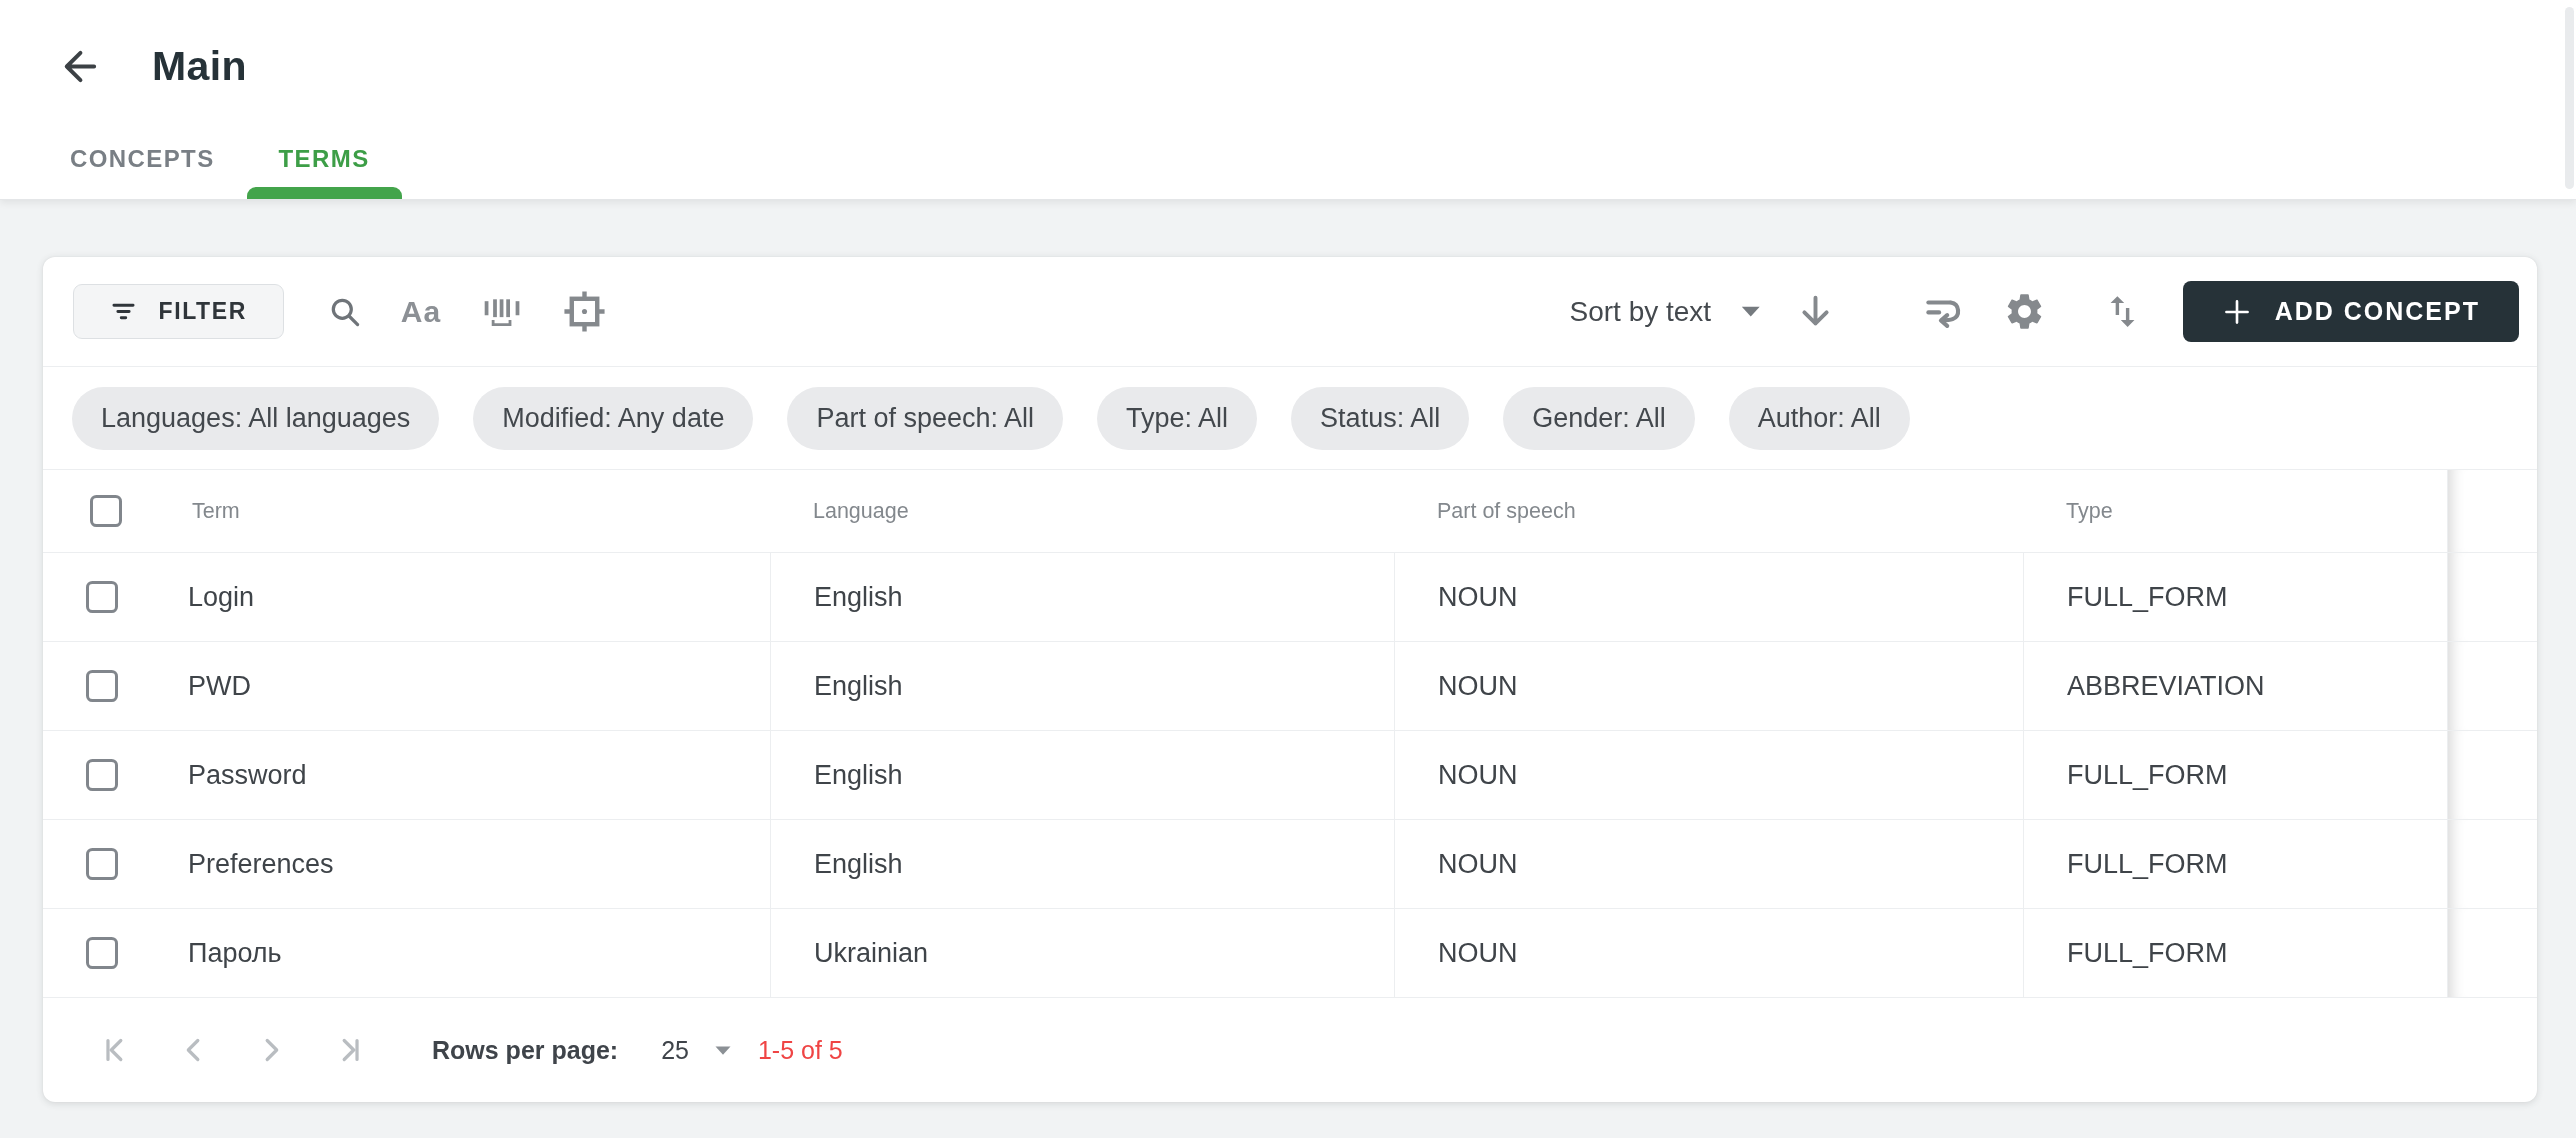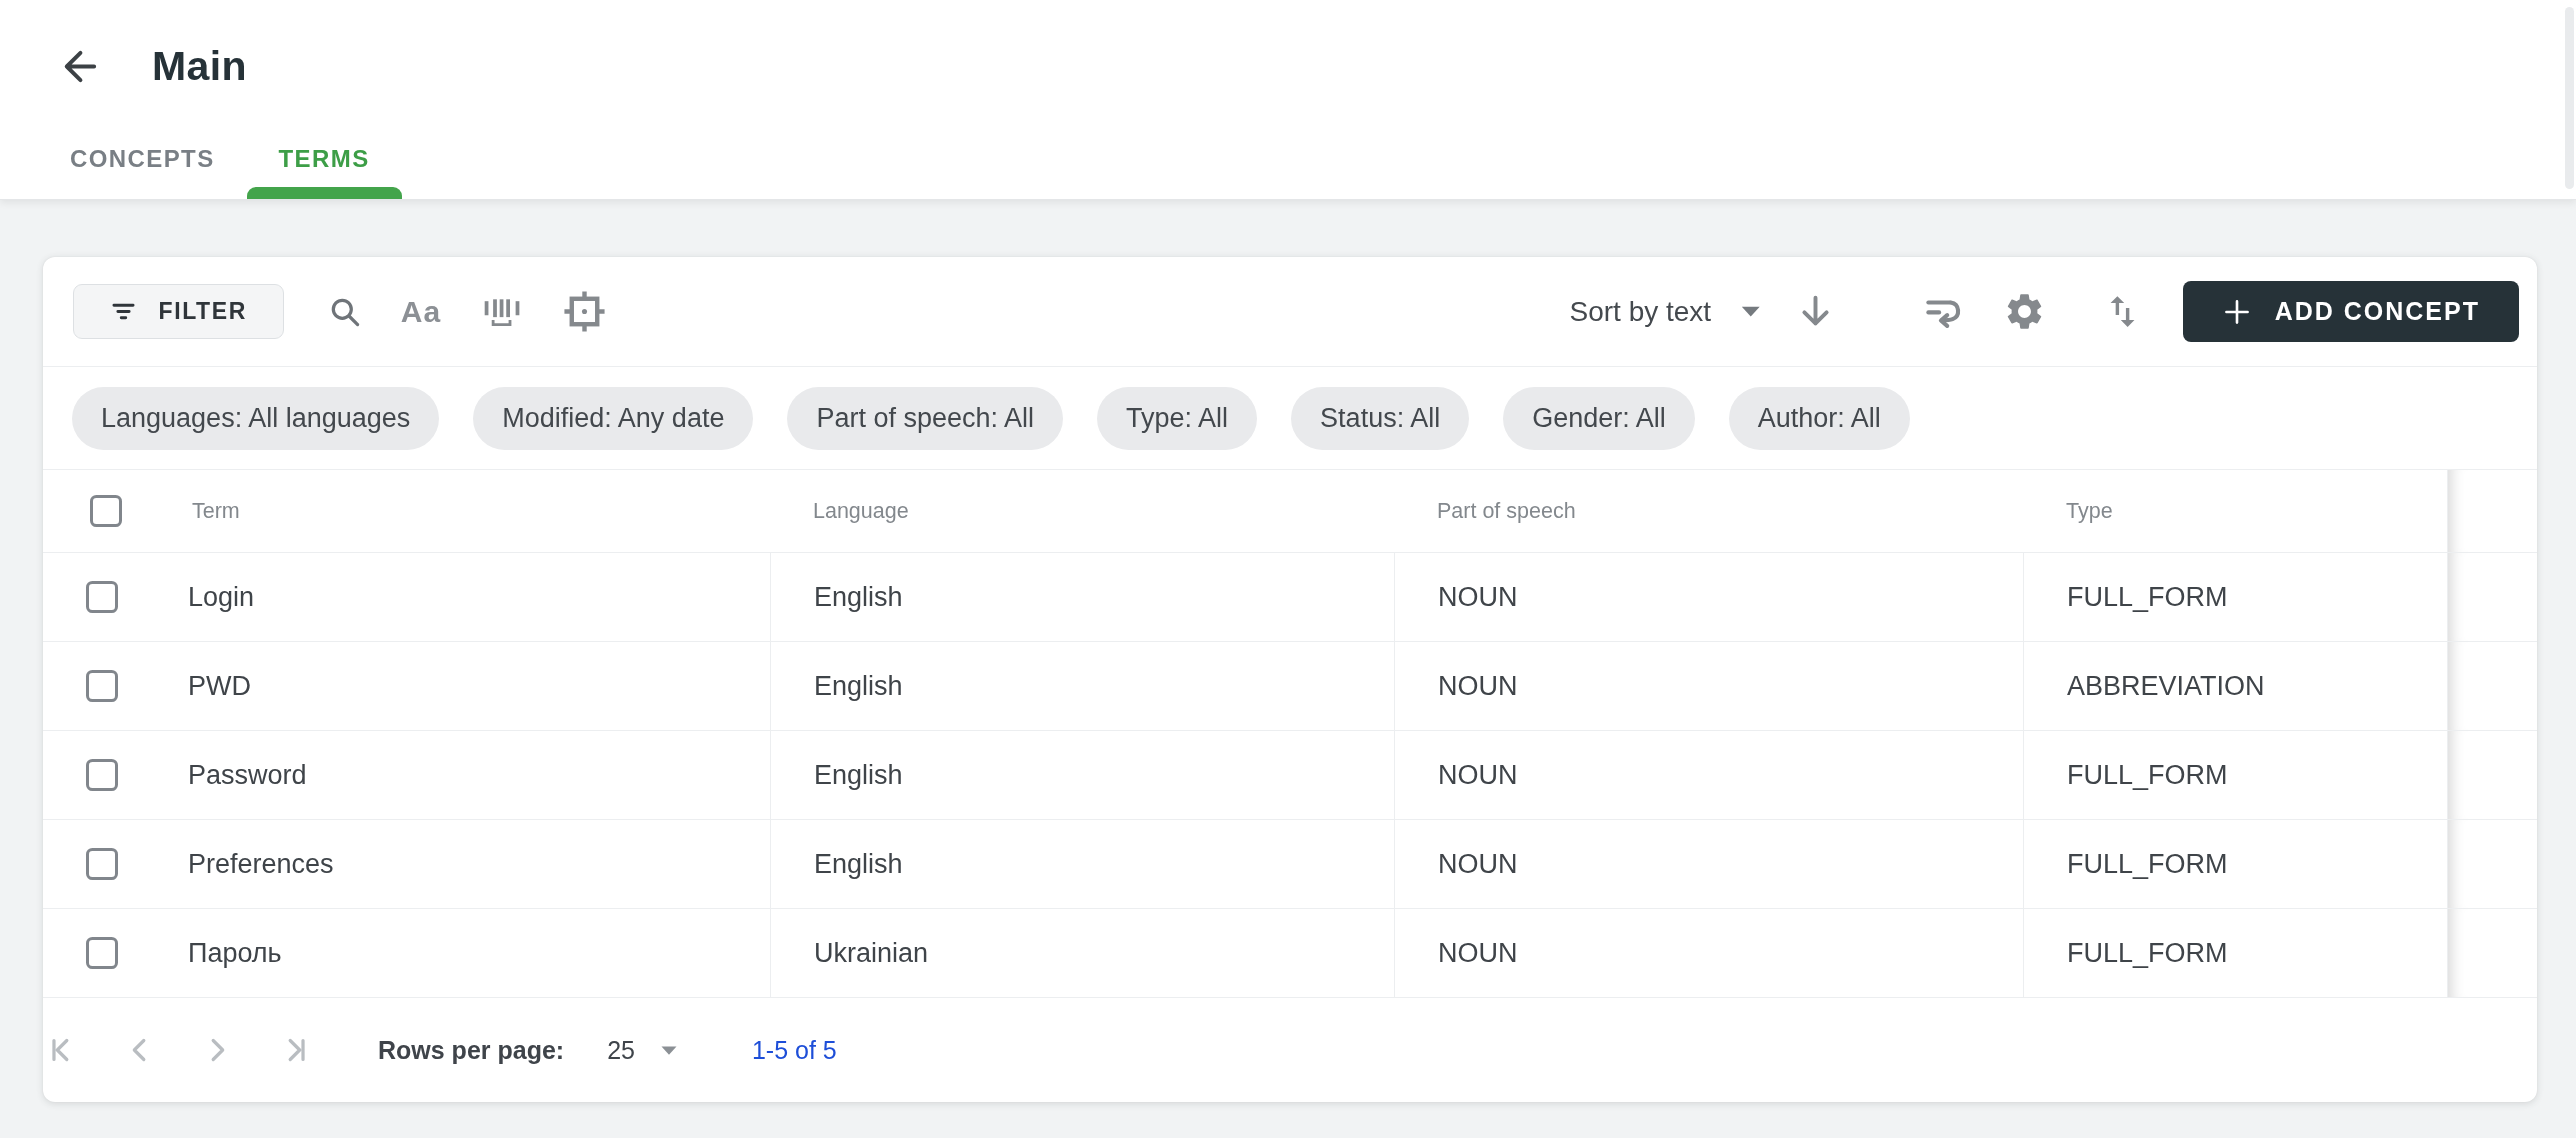--- a/index.html
+++ b/index.html
@@ -92,26 +92,26 @@
   .th-label { margin-left: 70px; }
   .checkbox { width: 32px; height: 32px; border: 3.6px solid #81868c; border-radius: 6.3px; flex: none; cursor: pointer; }
   .pin-cell { border-left: 1.8px solid #eceef0; box-shadow: inset 16px 0 14.3px -12.5px rgba(0,0,0,0.16); height: 100%; padding: 0; }
   .tbody { flex: none; border-bottom: 1.8px solid #eceef0; }
   .trow { height: 89px; border-top: 1.8px solid #eceef0; cursor: pointer; }
   .td { display: flex; align-items: center; font-size: 27px; color: #3f4449; padding-left: 43px; }
   .td-text { margin-left: 70px; }
   .td-border { border-left: 1.8px solid #eceef0; }
 
   
-  .tfoot { flex: 1; display: flex; align-items: center; }
+  .tfoot { flex: 1; display: flex; align-items: center; padding-left: 54px; }
   .pg-icon { width: 39px; height: 39px; display: flex; align-items: center; justify-content: center; color: #b9bdc1; margin-right: 38px; cursor: pointer; }
   .pg-label { font-size: 25px; color: #3f444a; margin-left: 27px; font-weight: 700; }
   .pg-value { font-size: 25px; color: #3f444a; margin-left: 43px; }
   .pg-caret { margin-left: 25px; display: flex; cursor: pointer; color: #7c8186; }
-  .pg-range { font-size: 25px; color: #1d4ed8; margin-left: 74px; }
+  .pg-range { font-size: 25px; color: #ef4444; margin-left: 26px; }
 
   svg { display: block; }
 </style>
 </head>
 <body>
 
 <div class="appbar">
   <div class="appbar-row">
     <span class="back-btn">
       <svg width="47" height="47" viewBox="0 0 48 48" fill="none" stroke="currentColor" stroke-width="4" stroke-linecap="round" stroke-linejoin="round">

